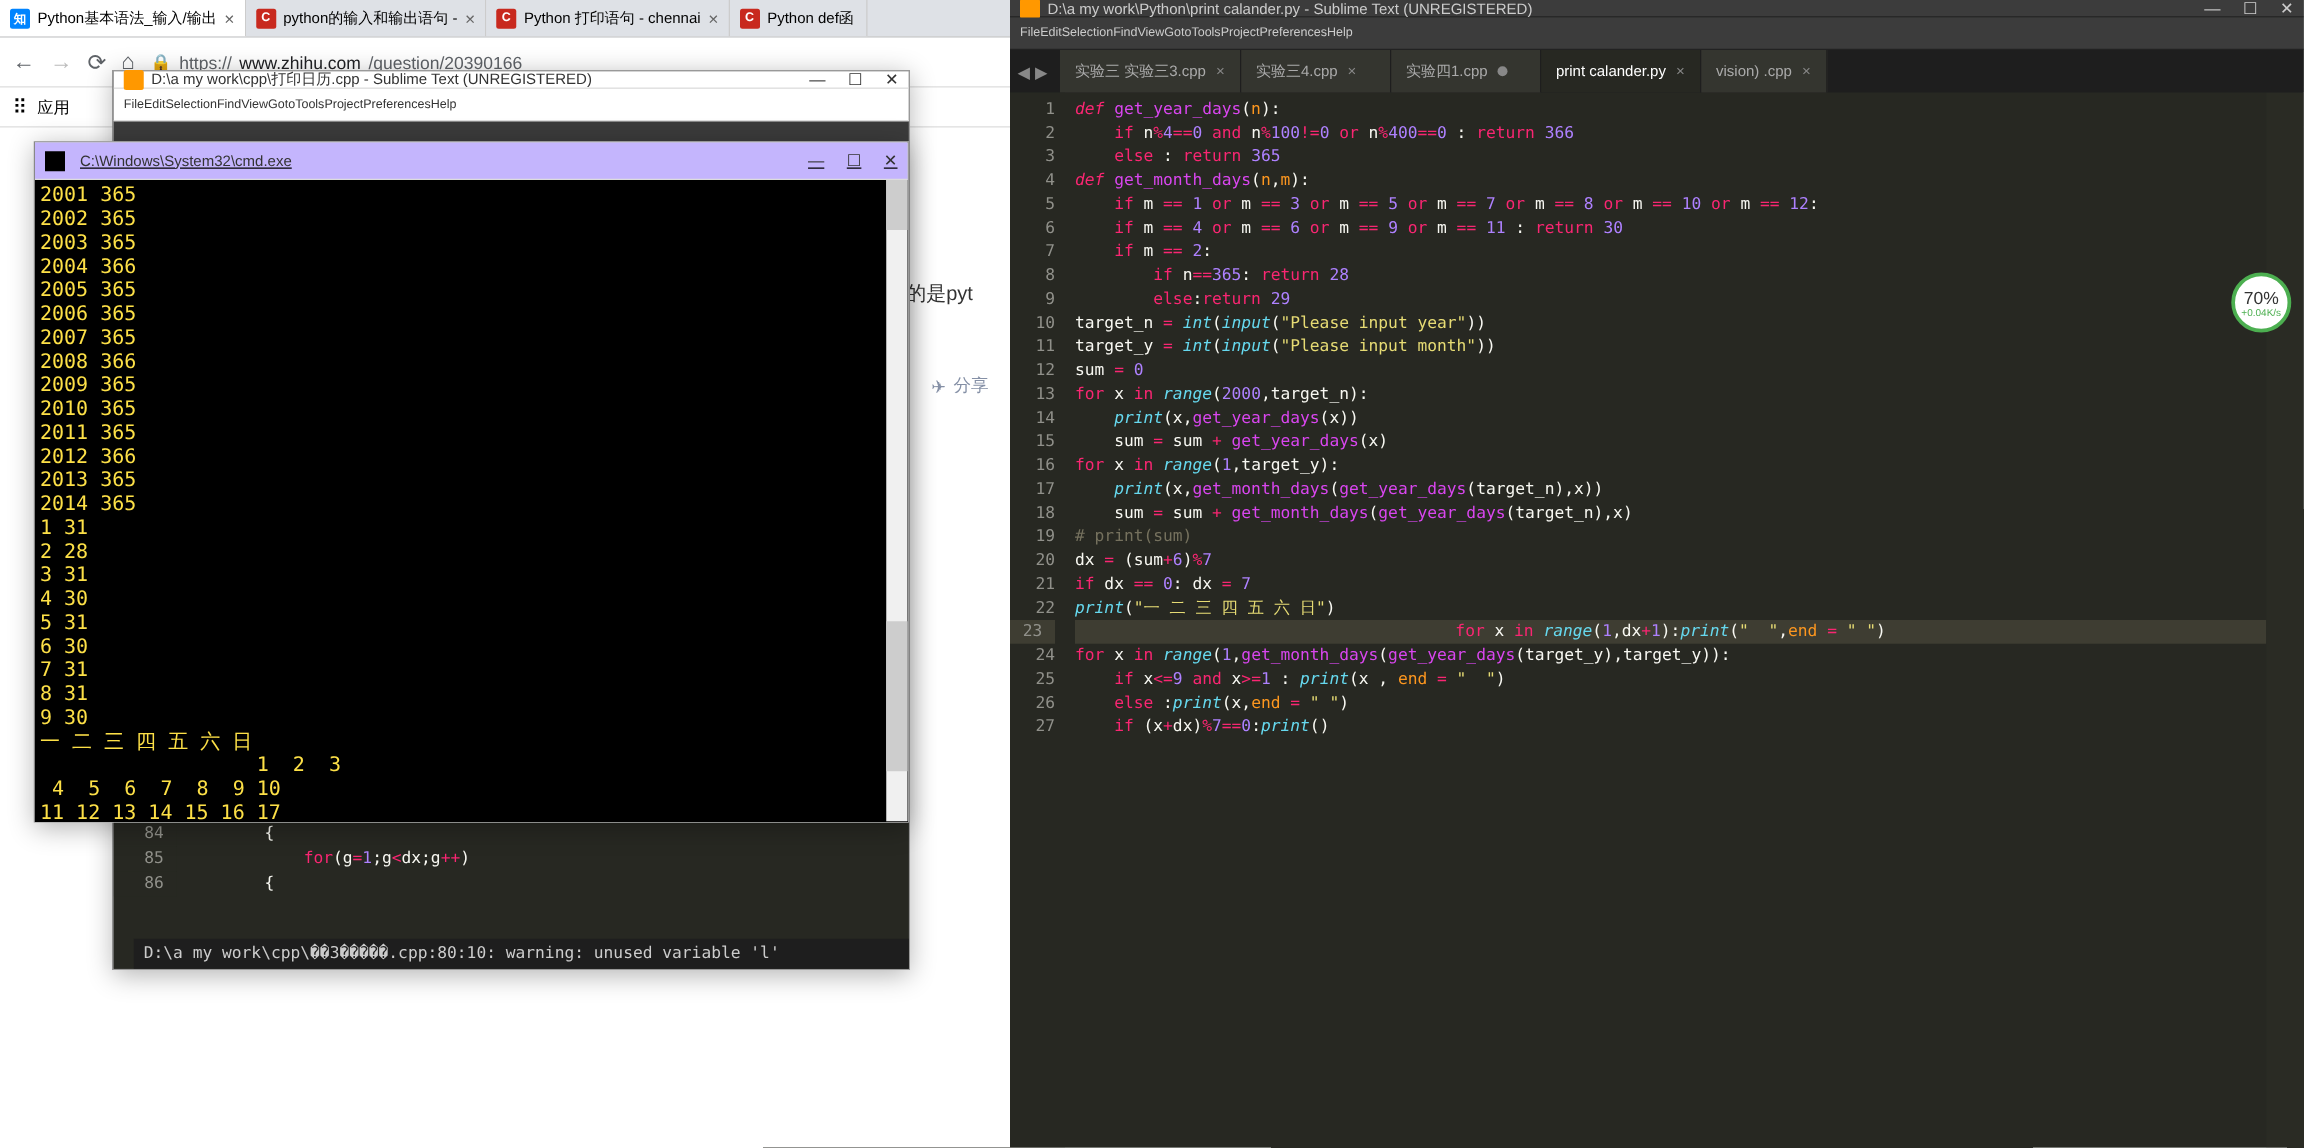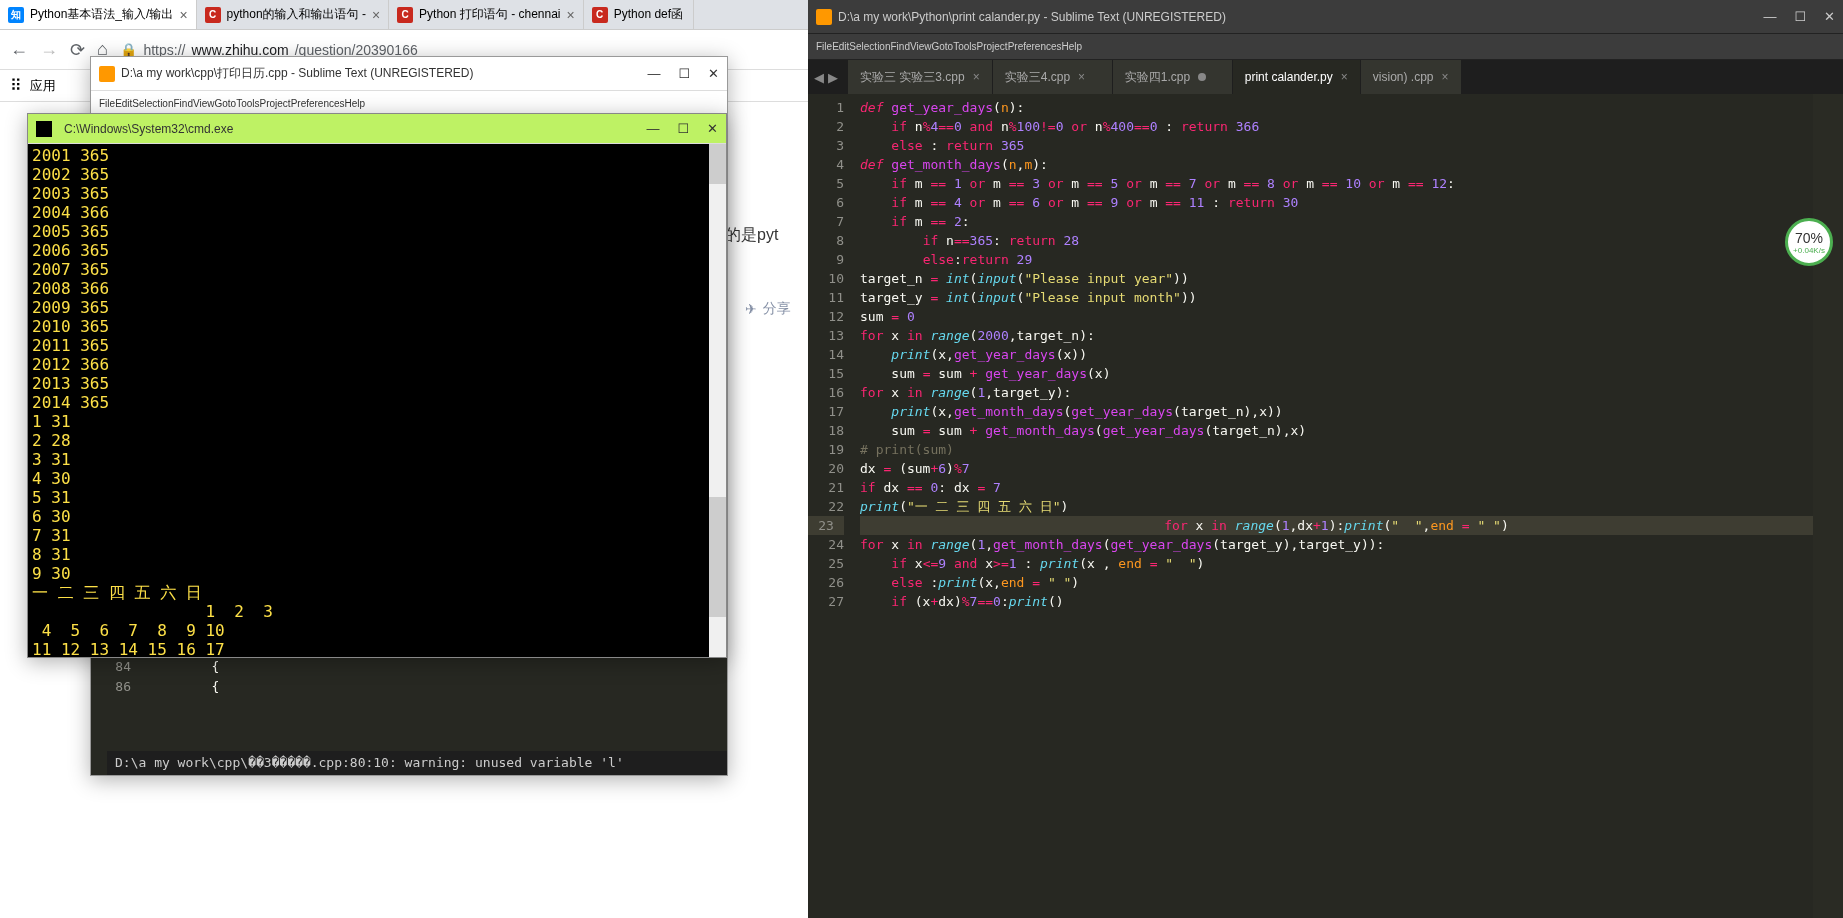--- a/index.html
+++ b/index.html
@@ -19,21 +19,21 @@
 .nav-arrow { font-size: 18px; color: #5f6368; cursor: pointer; }
 .url-bar { flex: 1; display: flex; align-items: center; gap: 6px; color: #5f6368; font-size: 14px; }
 .url-domain { color: #202124; }
 
 
 .apps-bar { display: flex; align-items: center; height: 32px; padding: 0 10px; gap: 8px; border-bottom: 1px solid #ddd; }
 .apps-icon { font-size: 16px; }
 
 
 .sublime1 { position: absolute; top: 56px; left: 90px; width: 638px; height: 720px; background: #3b3b3b; border: 1px solid #999; box-shadow: 0 4px 20px rgba(0,0,0,0.3); }
-.win-titlebar { height: 34px; background: #fff; display: flex; align-items: center; padding: 0 8px; justify-content: space-between; border-bottom: 1px solid #ddd; }
+.win-titlebar { height: 14px; background: #fff; display: flex; align-items: center; padding: 0 8px; justify-content: space-between; border-bottom: 1px solid #ddd; }
 .win-titlebar.dark { background: #3c3c3c; color: #ccc; border-bottom: 1px solid #222; }
 .win-title-left { display: flex; align-items: center; gap: 6px; }
 .win-icon { width: 16px; height: 16px; background: #ff9800; border-radius: 2px; }
 .win-title { font-size: 12px; color: #333; }
 .win-titlebar.dark .win-title { color: #ccc; }
 .win-controls { display: flex; gap: 18px; }
 .win-btn { font-size: 13px; color: #333; cursor: pointer; font-family: "Segoe UI Symbol", sans-serif; }
 .win-titlebar.dark .win-btn { color: #ccc; }
 
 .menu-bar { height: 26px; background: #fff; display: flex; align-items: center; padding: 0 8px; font-size: 10px; color: #333; border-bottom: 1px solid #ddd; }
@@ -43,21 +43,21 @@
 
 .sublime1-code { position: absolute; top: 600px; left: 0; right: 0; bottom: 0; background: #272822; font-family: Consolas, monospace; font-size: 13px; color: #f8f8f2; overflow: hidden; }
 .code-line { display: flex; height: 20px; line-height: 20px; }
 .gutter { width: 50px; text-align: right; padding-right: 10px; color: #90908a; background: #272822; }
 .code-text { padding-left: 8px; white-space: pre; }
 
 .sublime1-warning { position: absolute; bottom: 0; left: 16px; right: 0; height: 24px; background: #1e1e1e; color: #ccc; font-family: Consolas, monospace; font-size: 13px; line-height: 24px; padding: 0 8px; white-space: pre; }
 
 
 .cmd-window { position: absolute; top: 113px; left: 27px; width: 700px; height: 545px; background: #fff; border: 1px solid #888; box-shadow: 0 4px 20px rgba(0,0,0,0.3); }
-.cmd-titlebar { height: 30px; background: #bef264; display: flex; align-items: center; justify-content: space-between; padding: 0 8px; border-bottom: 1px solid #ddd; }
+.cmd-titlebar { height: 30px; background: #c4b5fd; display: flex; align-items: center; justify-content: space-between; padding: 0 8px; border-bottom: 1px solid #ddd; text-decoration: underline; }
 .cmd-icon { width: 16px; height: 16px; background: #000; display: inline-block; margin-right: 6px; }
 .cmd-body { background: #000; color: #fde047; font-family: "NSimSun", "SimSun", Consolas, monospace; font-size: 16px; padding: 2px 4px; height: calc(100% - 30px); overflow-y: auto; line-height: 19px; white-space: pre; position: relative; }
 .cmd-scrollbar { position: absolute; right: 0; top: 0; width: 17px; height: 100%; background: #f0f0f0; }
 .cmd-scroll-thumb { position: absolute; right: 0; width: 17px; background: #cdcdcd; }
 
 
 .page-peek { position: absolute; top: 225px; left: 725px; font-size: 16px; color: #333; }
 .share-btn { position: absolute; top: 300px; left: 745px; display: flex; align-items: center; gap: 6px; color: #8590a6; font-size: 14px; }
 
 
@@ -163,20 +163,24 @@
     <span class="menu-item">Goto</span>
     <span class="menu-item">Tools</span>
     <span class="menu-item">Project</span>
     <span class="menu-item">Preferences</span>
     <span class="menu-item">Help</span>
   </div>
   <div class="sublime1-code">
     <div class="code-line">
         <span class="gutter">84</span>
         <span class="code-text plain">        {</span>
+      </div>
+    <div class="code-line">
+        <span class="gutter">85</span>
+        <span class="code-text">            <span class="cpp-kw">for</span><span class="plain">(g</span><span class="op">=</span><span class="num">1</span><span class="plain">;g</span><span class="op">&lt;</span><span class="plain">dx;g</span><span class="op">++</span><span class="plain">)</span></span>
       </div>
     <div class="code-line">
         <span class="gutter">86</span>
         <span class="code-text plain">        {</span>
       </div>
   </div>
   <div class="sublime1-warning">D:\a my work\cpp\��3�����.cpp:80:10: warning: unused variable 'l'</div>
 </div>
 
 <div class="cmd-window">

